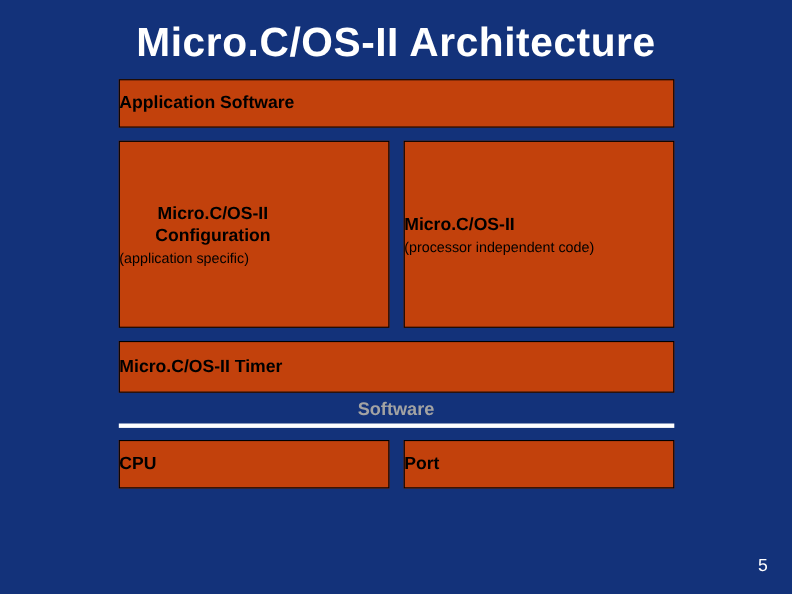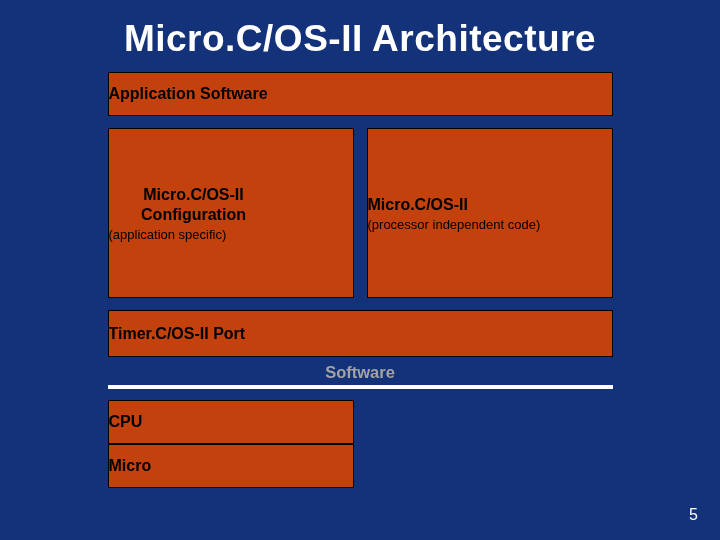--- a/index.html
+++ b/index.html
@@ -75,21 +75,20 @@
     width: 505px;
     height: 4px;
     background: #fff;
     margin: 3px 0 3px 0;
   }
   .row3 {
     width: 505px;
     display: flex;
     justify-content: space-between;
     margin-top: 8px;
-    flex-direction: column;
   }
   .cpu-box, .timer-box {
     width: 246px;
     height: 44px;
   }
   .b-title {
     font-weight: bold;
     font-size: 16px;
     text-align: center;
     line-height: 1.25;
@@ -125,31 +124,31 @@
         <div class="b-title" style="max-width:170px">Micro.C/OS-II Configuration</div>
         <div class="b-sub">(application specific)</div>
       </div>
       <div class="box indep-box">
         <div class="b-title">Micro.C/OS-II</div>
         <div class="b-sub">(processor independent code)</div>
       </div>
     </div>
 
     <div class="box port-box">
-      <div class="b-title">Timer.C/OS-II Port</div>
+      <div class="b-title">Micro.C/OS-II Timer</div>
     </div>
 
     <div class="sw-label">Software</div>
     <div class="divider"></div>
 
     <div class="row3">
       <div class="box cpu-box">
         <div class="b-title">CPU</div>
       </div>
       <div class="box timer-box">
-        <div class="b-title">Micro</div>
+        <div class="b-title">Port</div>
       </div>
     </div>
 
   </div>
 
   <div class="pagenum">5</div>
 </div>
 
 </body></html>

